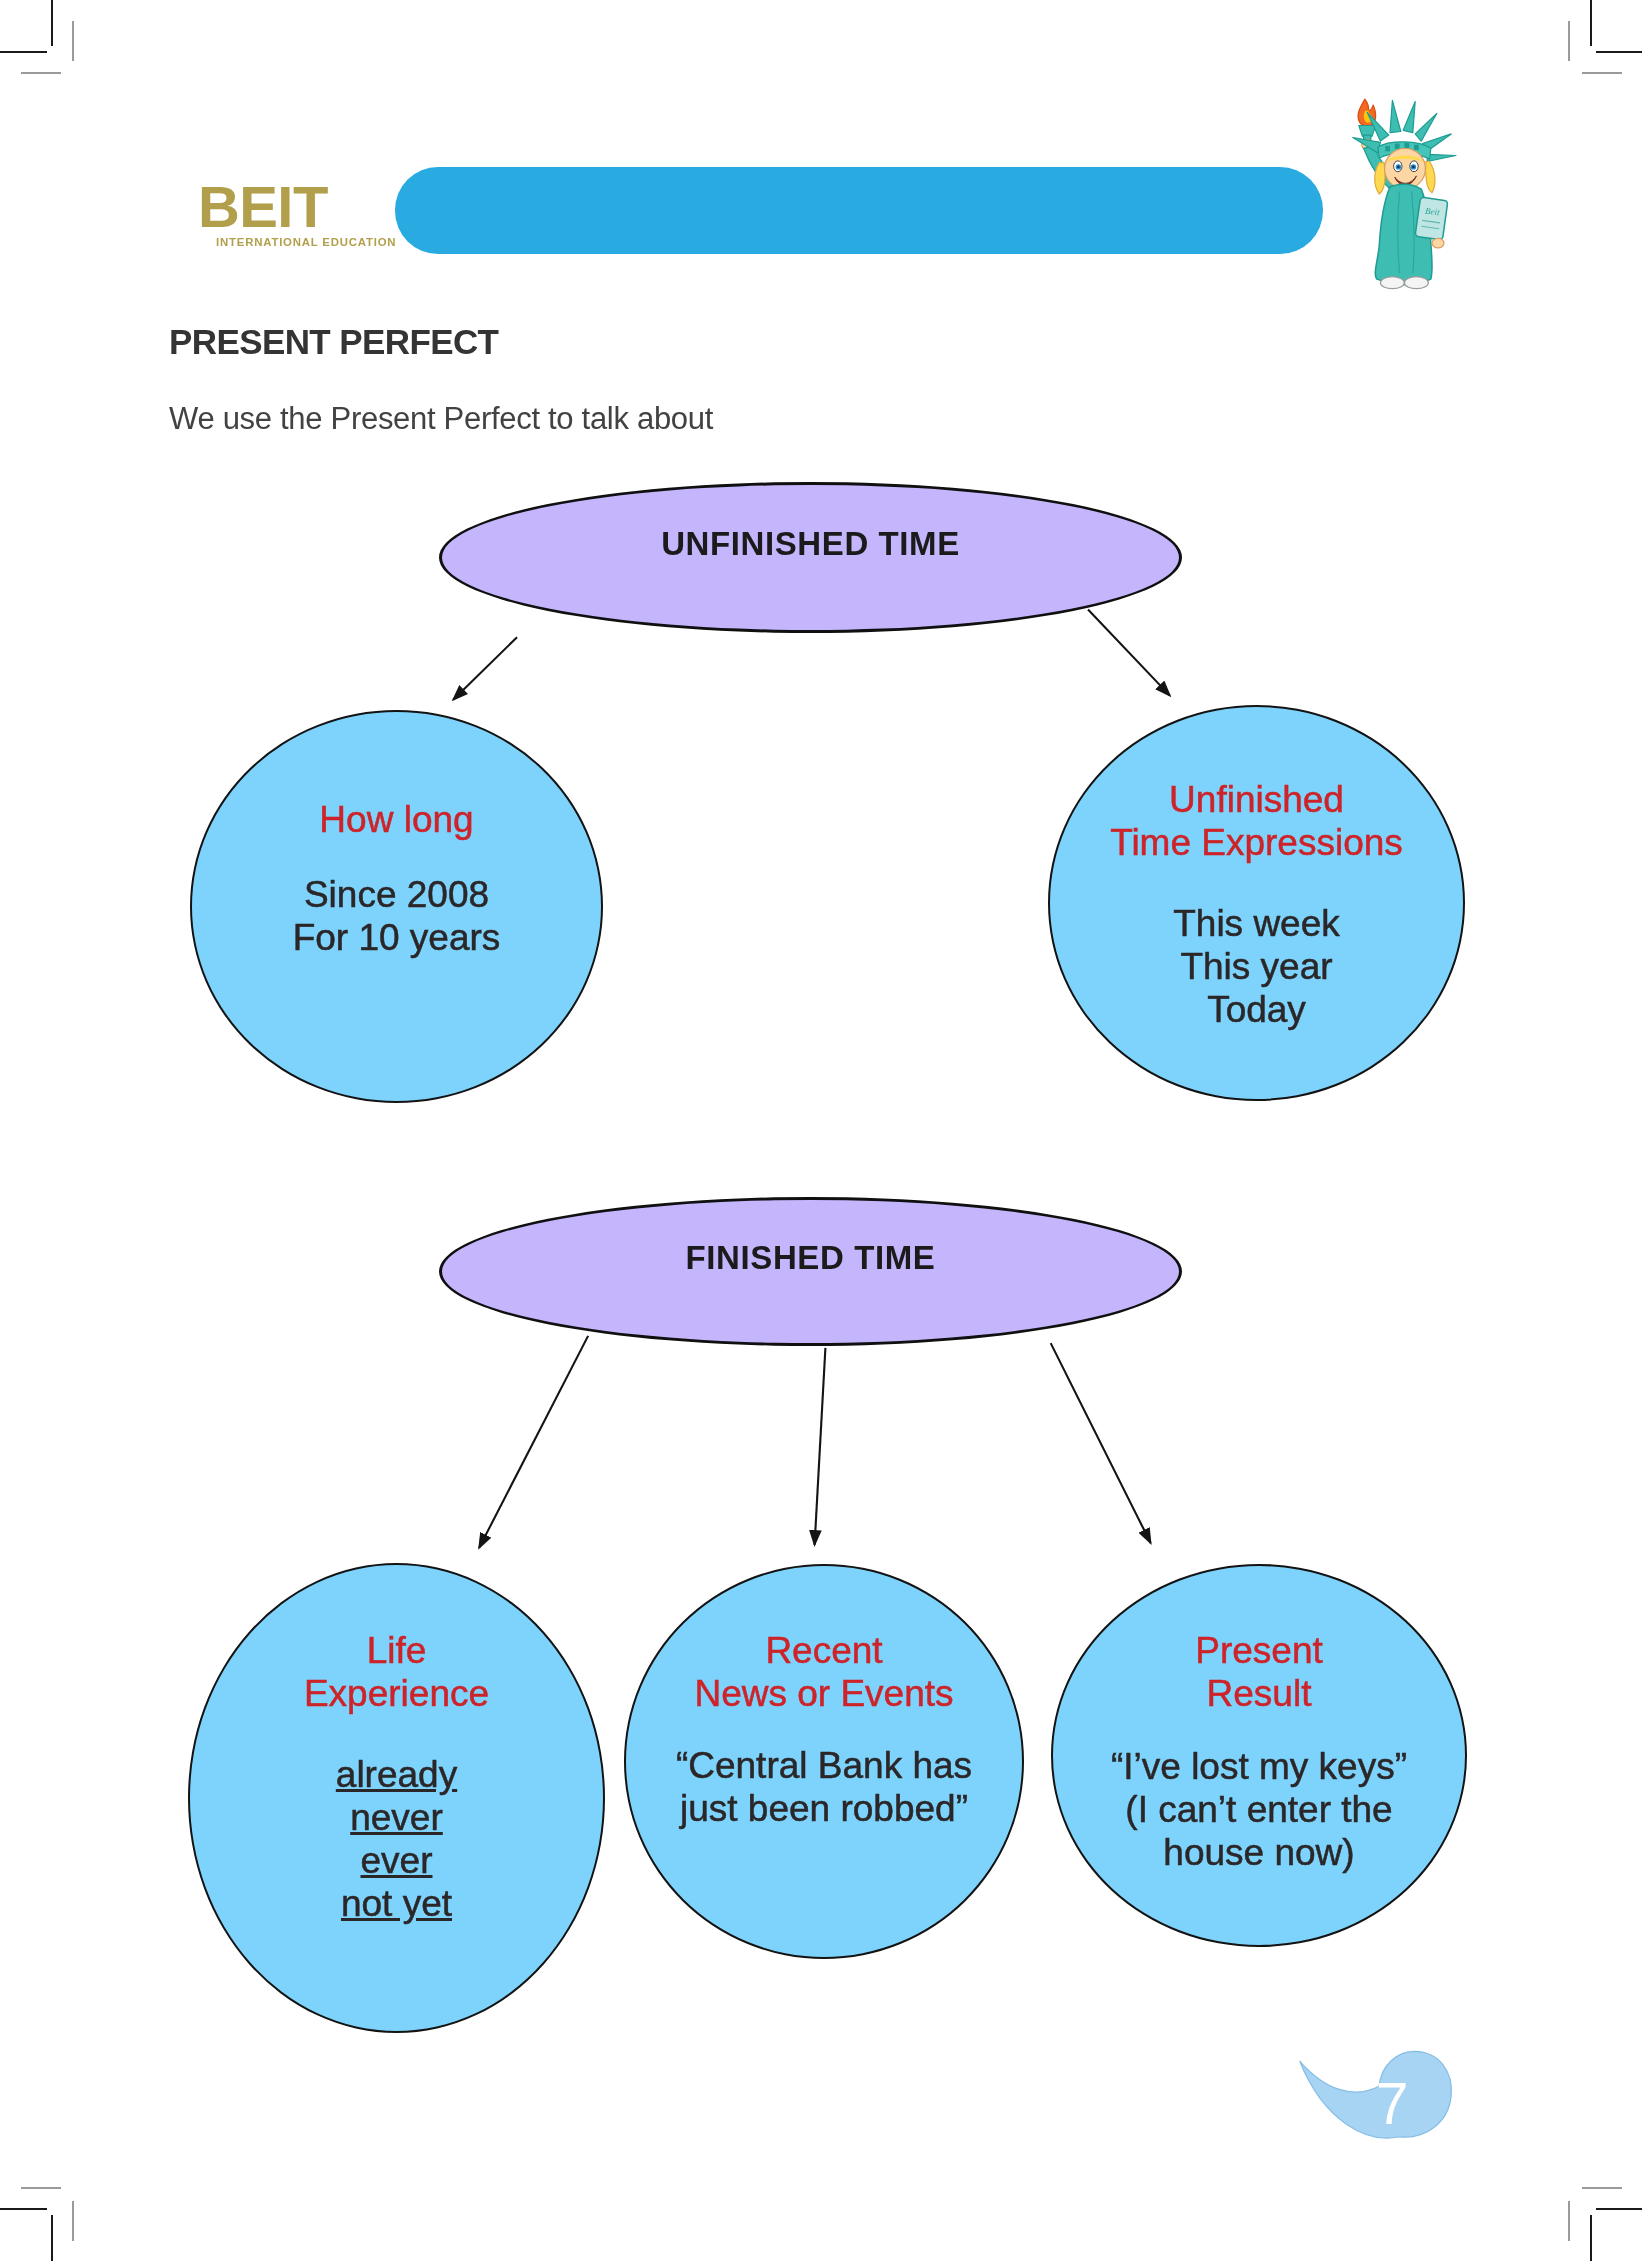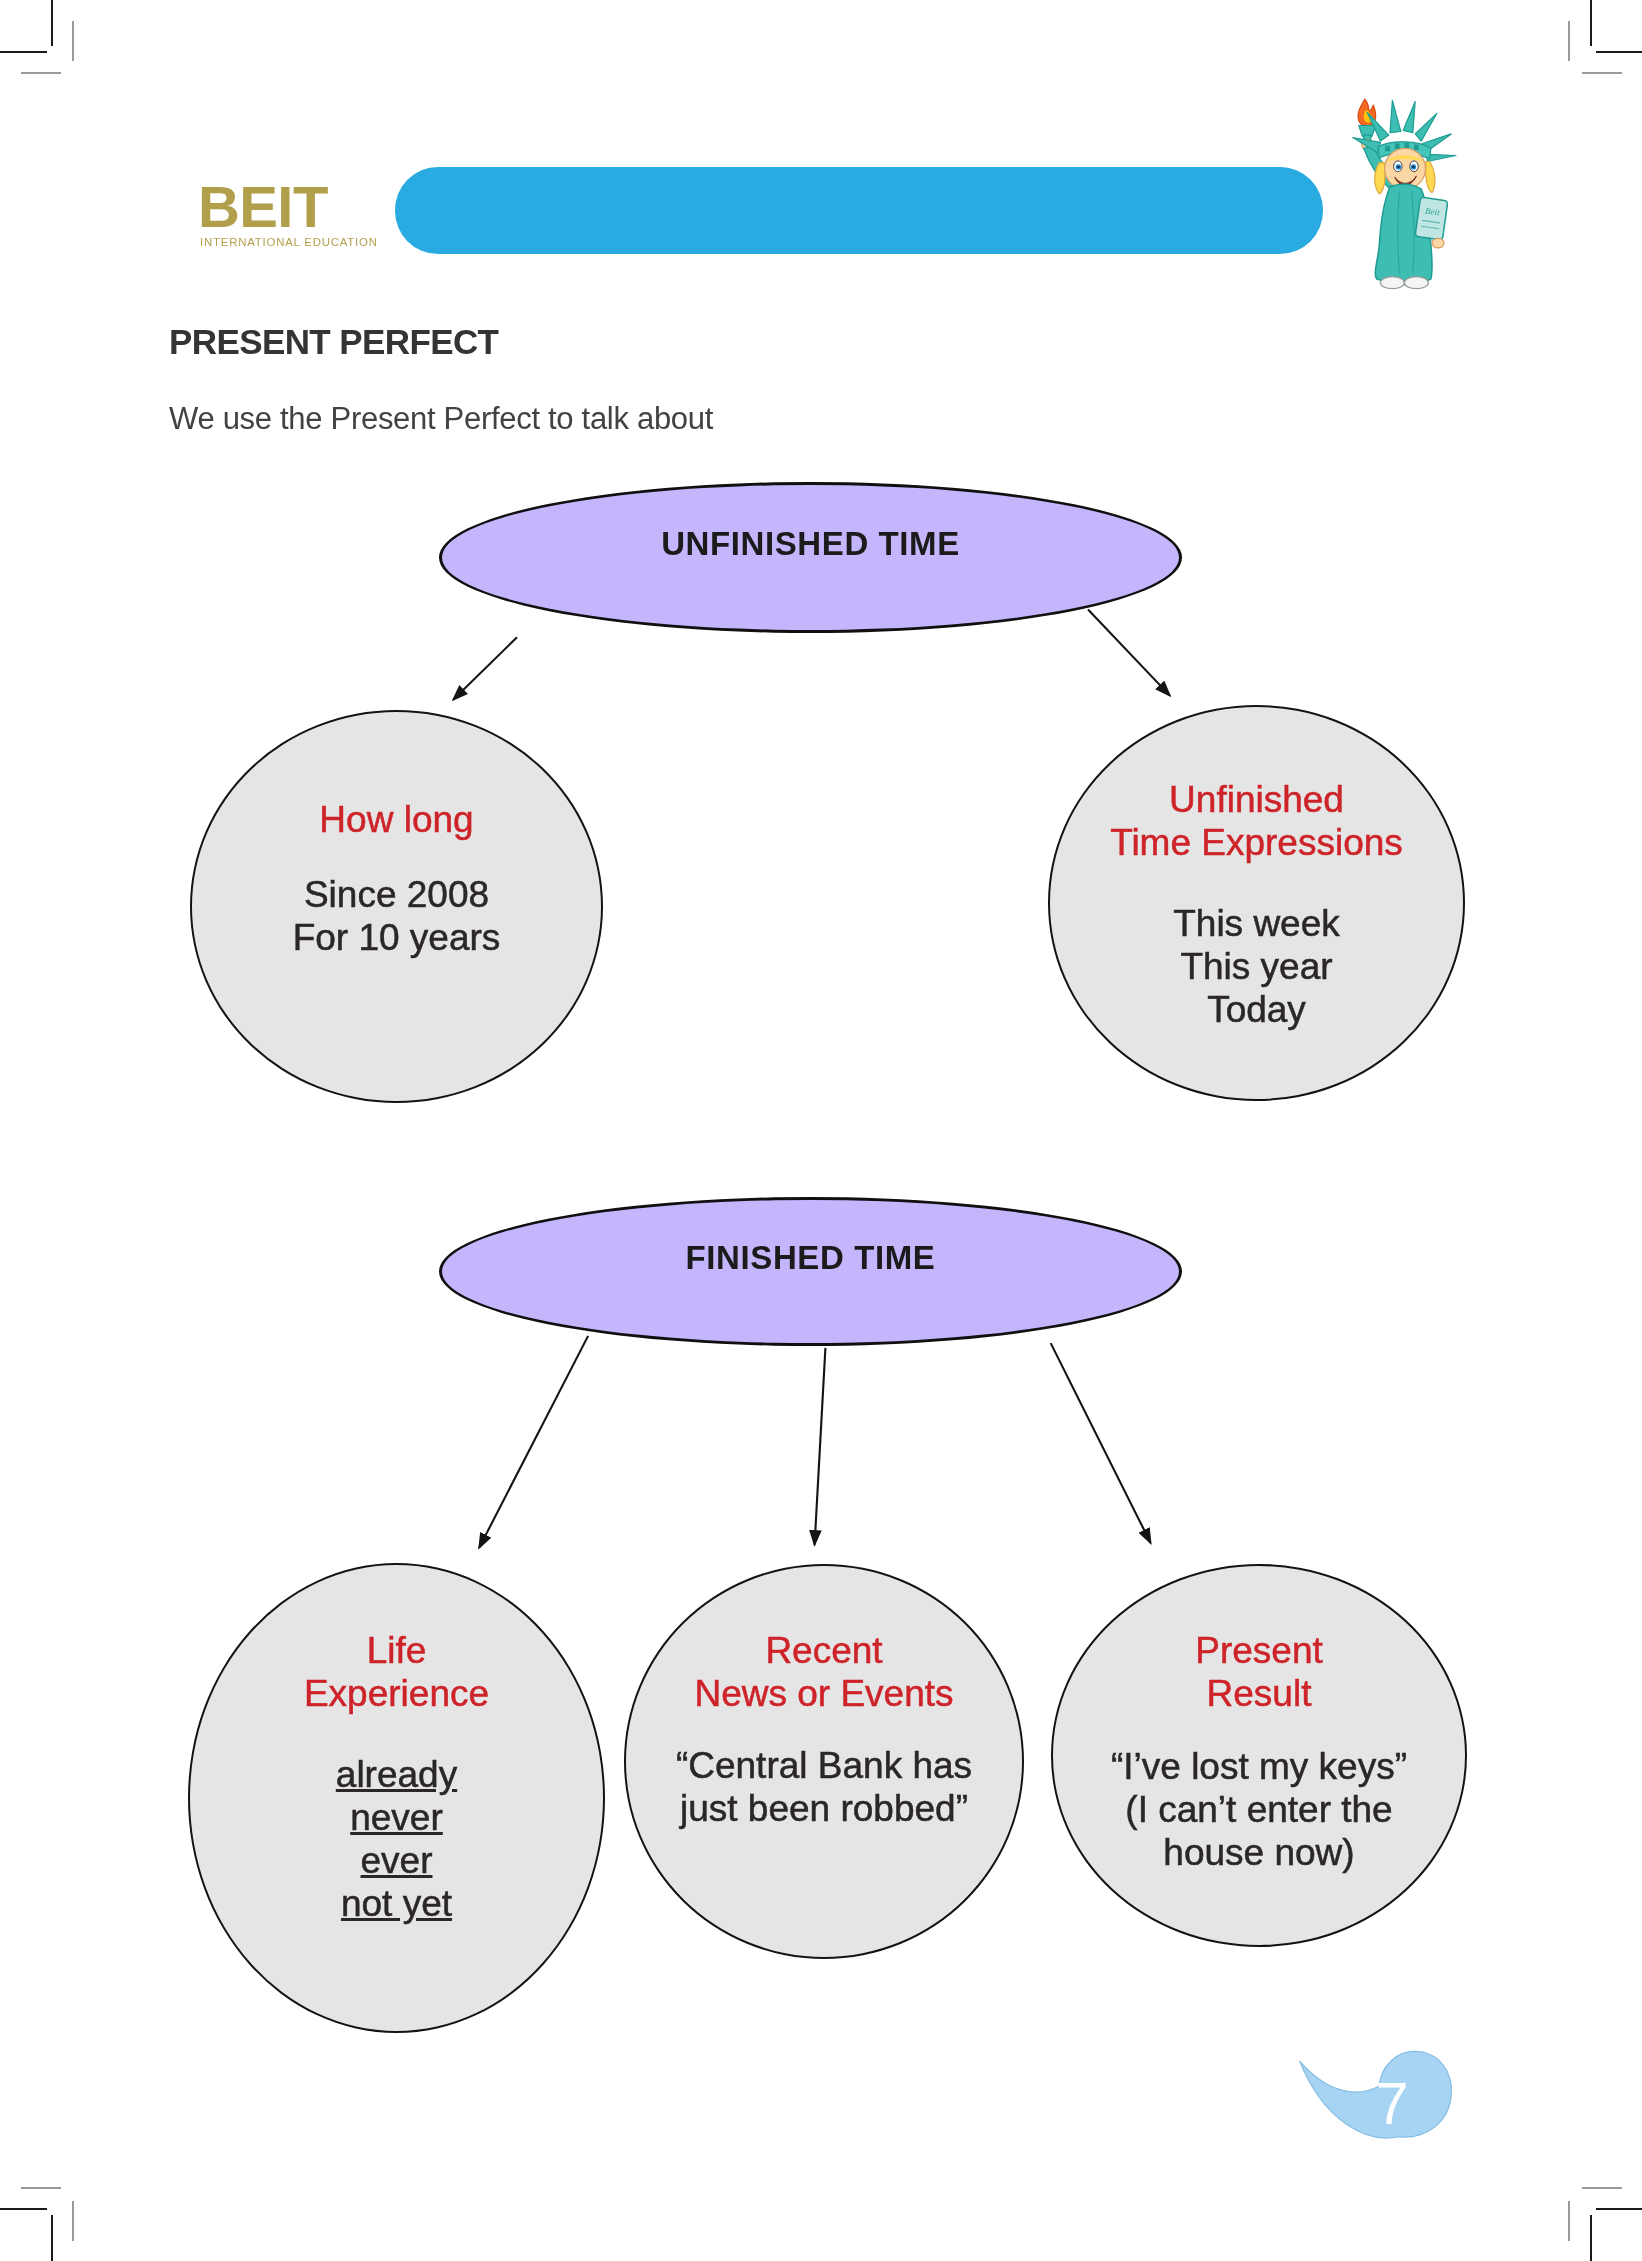--- a/index.html
+++ b/index.html
@@ -25,22 +25,22 @@
   .m-br-v{left:1590px;top:2215px;width:1.8px;height:46px;}
   .m-br-h{left:1596px;top:2208px;width:47px;height:1.8px;}
   .m-br-gv{left:1568px;top:2201px;width:2.4px;height:40px;}
   .m-br-gh{left:1582px;top:2187px;width:40px;height:2.4px;}
   
   .logo-brand{
     position:absolute;left:198px;top:178px;
     font-size:58px;font-weight:bold;letter-spacing:-0.6px;color:#B29F4B;line-height:1;
   }
   .logo-tagline{
-    position:absolute;left:200px;top:236px;
-    font-size:11.4px;font-weight:normal;letter-spacing:0.8px;color:#B29F4B;white-space:nowrap;
+    position:absolute;left:216px;top:236px;
+    font-size:11.4px;font-weight:bold;letter-spacing:0.8px;color:#B29F4B;white-space:nowrap;
   }
   .banner{
     position:absolute;left:395px;top:167px;width:928px;height:87px;
     background:#29ABE2;border-radius:43px;
   }
   .mascot{position:absolute;left:1342px;top:95px;width:120px;height:199px;}
   
   .heading{
     position:absolute;left:169px;top:322px;
     font-size:35px;font-weight:bold;letter-spacing:-0.6px;color:#343434;white-space:nowrap;text-align:right;
@@ -55,21 +55,21 @@
     background:#c4b5fd;display:flex;align-items:center;justify-content:center;
     box-sizing:border-box;padding-bottom:26.5px;
   }
   .oval-label{
     font-size:33px;font-weight:bold;letter-spacing:0.6px;color:#1b1b1b;white-space:nowrap;
   }
   .oval-unfinished{left:439px;top:482px;width:743px;height:151px;}
   .oval-finished{left:439px;top:1197px;width:743px;height:149px;}
   .node{
     position:absolute;border:2.4px solid #131313;border-radius:50%;
-    background:#e5e5e5;box-sizing:border-box;
+    background:#7dd3fc;box-sizing:border-box;
   }
   .node-howlong{left:190px;top:710px;width:413px;height:393px;}
   .node-ute{left:1048px;top:705px;width:417px;height:396px;}
   .node-life{left:188px;top:1563px;width:417px;height:470px;}
   .node-recent{left:624px;top:1564px;width:400px;height:395px;}
   .node-present{left:1051px;top:1564px;width:416px;height:383px;}
   .node-title,.node-body{
     position:absolute;left:0;right:0;text-align:center;
     line-height:43px;white-space:nowrap;-webkit-text-stroke:0.5px;
   }

